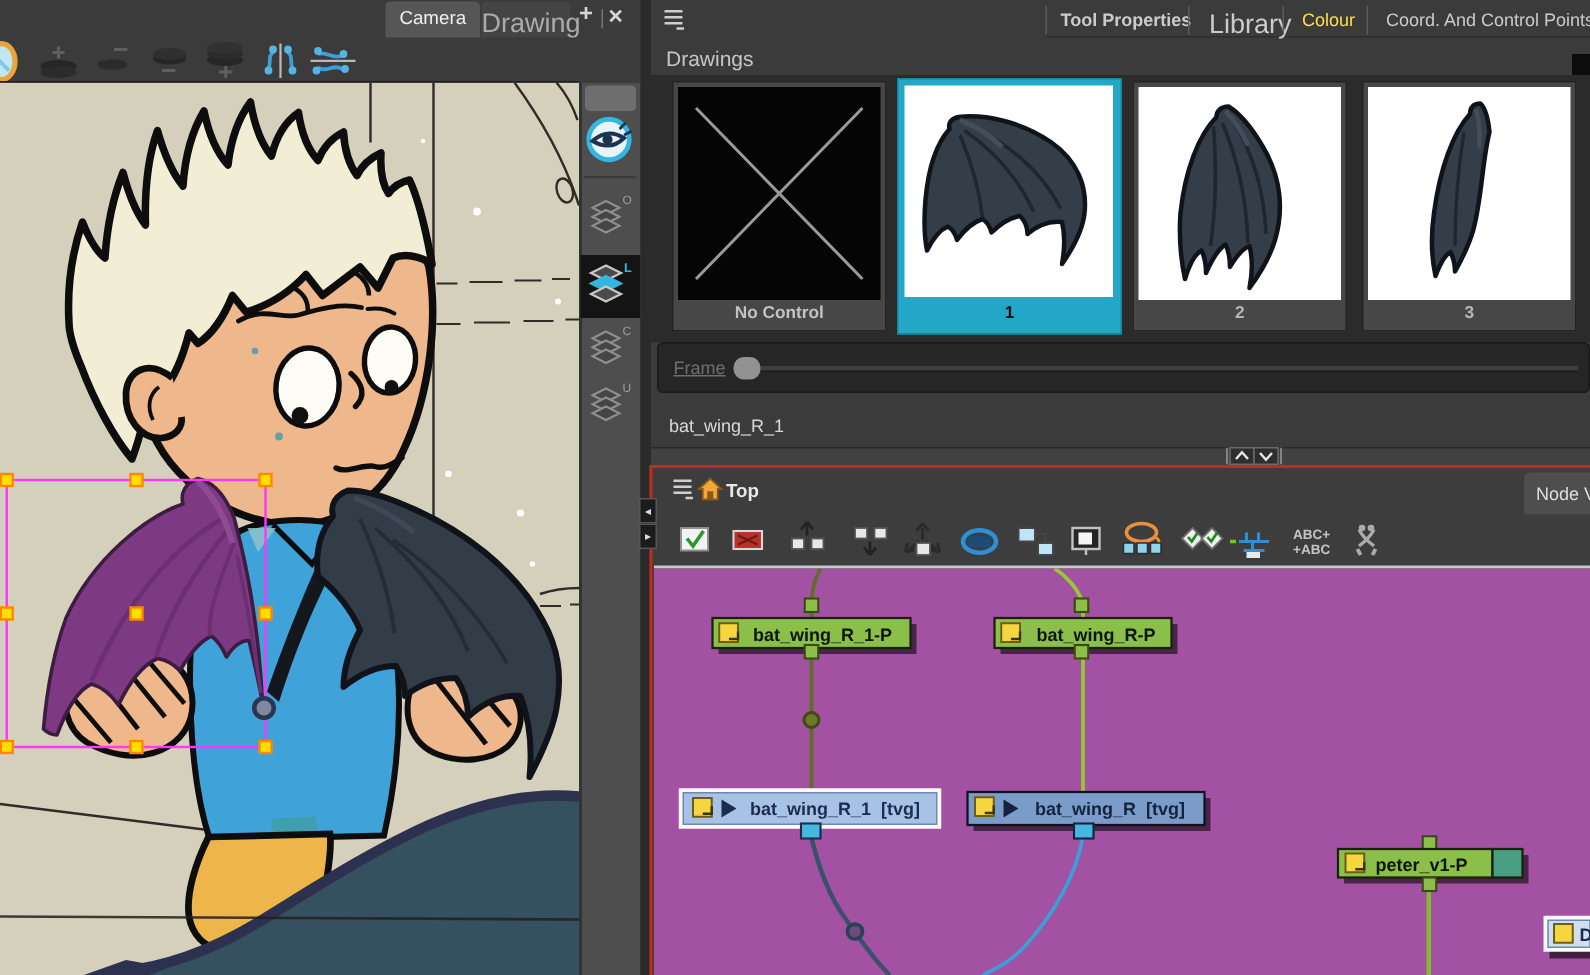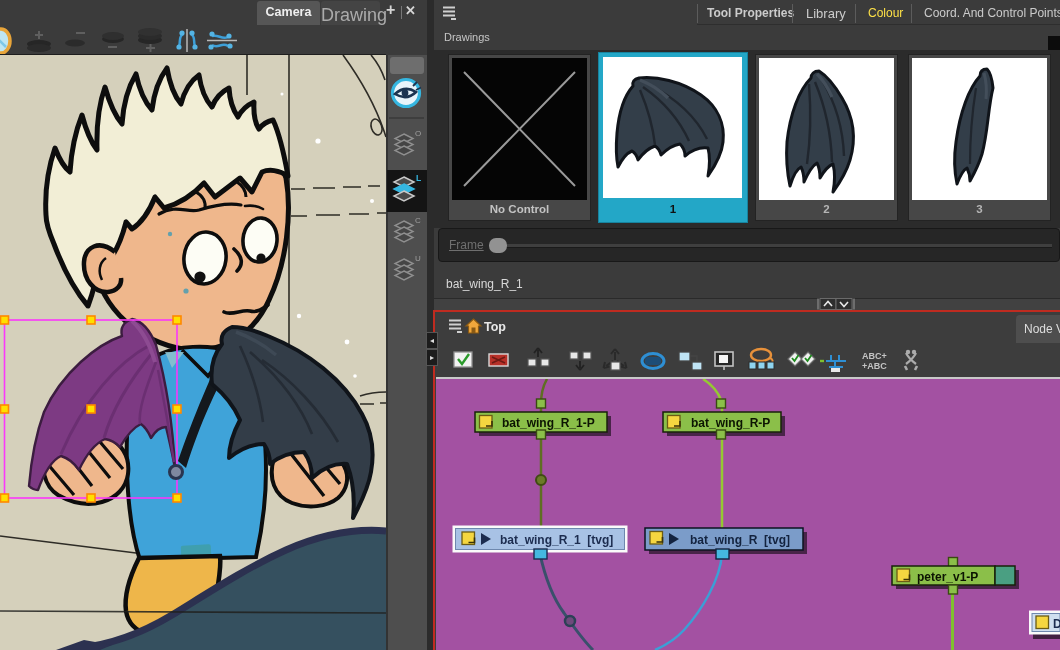--- a/index.html
+++ b/index.html
@@ -5,21 +5,21 @@
   #stage{position:relative;width:1060px;height:650px;background:#3b3b3b;overflow:hidden;
          font-family:"Liberation Sans",sans-serif;}
   .abs{position:absolute;}
   .txt{position:absolute;white-space:nowrap;}
 </style></head>
 <body>
 <div id="stage">
 
   <div class="abs" style="left:0;top:0;width:427px;height:55px;background:#3b3b3b;"></div>
   <div class="abs" style="left:257px;top:1px;width:63px;height:24px;background:#565656;border-radius:3px 3px 0 0;"></div>
-  <div class="txt" style="left:257px;top:5px;width:63px;text-align:center;font-size:12.5px;font-weight:bold;color:#efefef;">Camera</div>
+  <div class="txt" style="left:257px;top:5px;width:63px;text-align:center;font-size:12.5px;font-weight:normal;color:#efefef;">Camera</div>
   <div class="abs" style="left:321px;top:1px;width:59px;height:24px;background:#444;border-radius:3px 3px 0 0;"></div>
   <div class="txt" style="left:321px;top:5px;width:59px;text-align:center;font-size:18px;color:#ababab;">Drawing</div>
   <div class="txt" style="left:386px;top:1px;font-size:16px;font-weight:bold;color:#d5d5d5;">+</div>
   <div class="abs" style="left:401px;top:6px;width:1px;height:13px;background:#777;"></div>
   <div class="txt" style="left:405px;top:3px;font-size:13px;font-weight:bold;color:#d5d5d5;">✕</div>
   <svg class="abs" style="left:0;top:25px;" width="245" height="30" viewBox="0 0 245 30">
 
     <g>
       <ellipse cx="1" cy="16" rx="9" ry="12" fill="#bfe6f2" stroke="#e8a53a" stroke-width="3.5"></ellipse>
       <line x1="-4" y1="12" x2="6" y2="22" stroke="#7ec8e8" stroke-width="2.5"></line>
@@ -262,27 +262,27 @@
   <div class="abs" style="left:434px;top:0;width:626px;height:310px;background:#3b3b3b;">
 
     <svg class="abs" style="left:8px;top:5px;" width="18" height="16" viewBox="0 0 18 16">
       <path d="M 1,2.5 h12 M 1,6.5 h12 M 1,10.5 h12 M 9,14 h5" stroke="#cfcfcf" stroke-width="1.8"></path>
     </svg>
 
     <div class="abs" style="left:263px;top:2px;width:363px;height:22px;border-bottom:1px solid #2e2e2e;"></div>
     <div class="abs" style="left:263px;top:4px;width:1px;height:19px;background:#5c5c5c;"></div>
     <div class="txt" style="left:273px;top:6px;font-size:12px;color:#cbcbcb;font-weight:bold;">Tool Properties</div>
     <div class="abs" style="left:358px;top:4px;width:1px;height:19px;background:#5c5c5c;"></div>
-    <div class="txt" style="left:372px;top:6px;font-size:13px;color:#cbcbcb;">Library</div>
+    <div class="txt" style="left:372px;top:6px;font-size:18px;color:#cbcbcb;">Library</div>
     <div class="abs" style="left:421px;top:4px;width:1px;height:19px;background:#5c5c5c;"></div>
     <div class="txt" style="left:434px;top:6px;font-size:12px;color:#fde047;">Colour</div>
     <div class="abs" style="left:477px;top:4px;width:1px;height:19px;background:#5c5c5c;"></div>
     <div class="txt" style="left:490px;top:6px;font-size:12px;color:#cbcbcb;">Coord. And Control Points</div>
 
-    <div class="txt" style="left:10px;top:31px;font-size:11px;color:#c6c6c6;">Drawings</div>
+    <div class="txt" style="left:10px;top:31px;font-size:14px;color:#c6c6c6;">Drawings</div>
     <div class="abs" style="left:614px;top:36px;width:12px;height:14px;background:#0c0c0c;"></div>
 
     <div class="abs" style="left:0;top:50px;width:626px;height:178px;background:#2b2b2b;"></div>
 
     <div class="abs" style="left:14px;top:54px;width:143px;height:167px;background:#474747;border:1px solid #232323;box-sizing:border-box;"></div>
     <div class="abs" style="left:18px;top:58px;width:135px;height:142px;background:#050505;"></div>
     <svg class="abs" style="left:18px;top:58px;" width="135" height="142" viewBox="0 0 135 142">
       <path d="M 12,14 L 123,128 M 123,14 L 12,128" stroke="#9a9a9a" stroke-width="2"></path>
     </svg>
     <div class="txt" style="left:14px;top:203px;width:143px;text-align:center;font-size:11.5px;font-weight:bold;color:#c3c3c3;">No Control</div>

